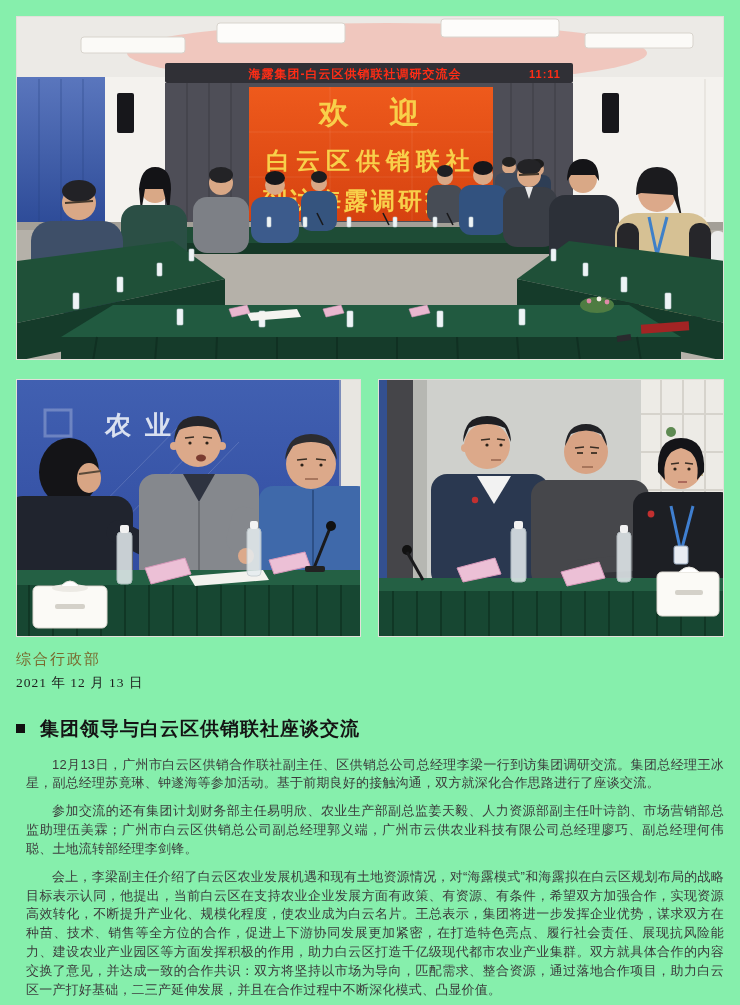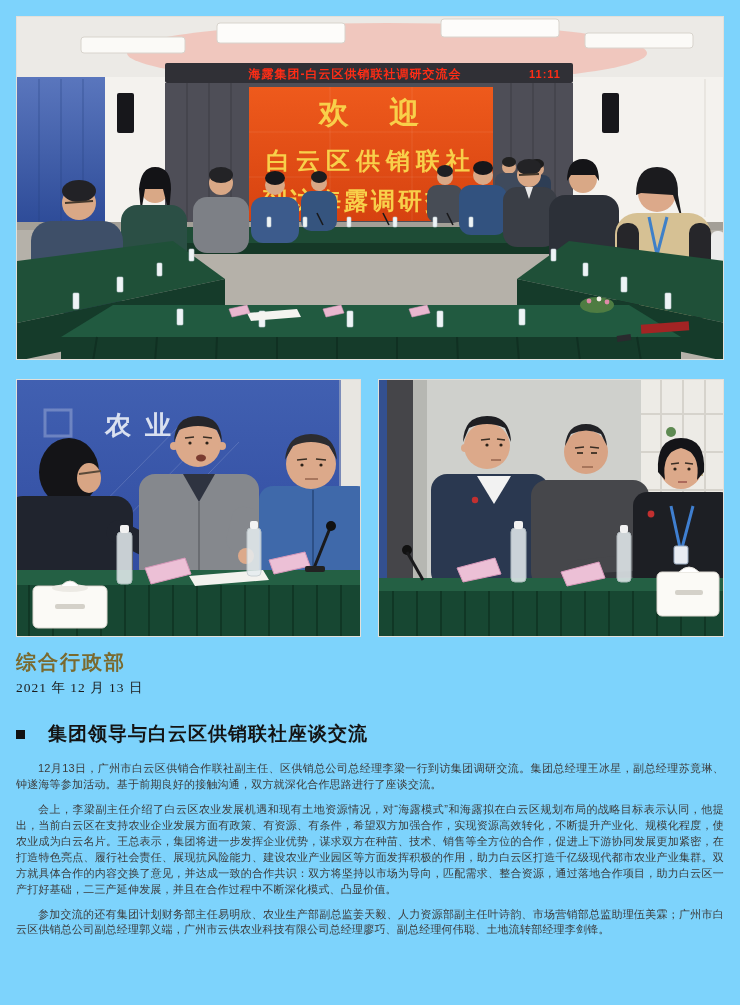--- a/index.html
+++ b/index.html
@@ -1,46 +1,46 @@
 <!DOCTYPE html>
 <html><head>
 <meta charset="utf-8">
 <style>
   html,body{margin:0;padding:0;background:#9e9e9e;}
   .page{
-    position:relative;width:740px;height:1005px;margin:0 auto;background:#7dd3fc;
+    position:relative;width:740px;height:1005px;margin:0 auto;background:#86efac;
     font-family:"Liberation Sans","DejaVu Sans",sans-serif;color:#222;overflow:hidden;
     box-sizing:border-box;padding:16px 16px 8px 16px;
   }
   .photo{border:1px solid #e3e0da;box-sizing:border-box;background:#ddd;overflow:hidden;}
   .photo svg{display:block;}
   .photo-top{width:708px;height:344px;margin-bottom:19px;}
   .photo-row{display:flex;gap:17px;}
   .photo-bl{width:345px;height:258px;}
   .photo-br{width:346px;height:258px;}
   .masthead{margin-top:14px;display:flex;justify-content:space-between;align-items:flex-start;}
   .dept{
-    font-family:"Liberation Serif","DejaVu Serif",serif;font-weight:bold;
-    font-size:20px;letter-spacing:2px;color:#7a6a2e;line-height:1.1;
+    font-family:"Liberation Serif","DejaVu Serif",serif;font-weight:normal;
+    font-size:15px;letter-spacing:2px;color:#7a6a2e;line-height:1.1;
   }
   .pub-date{
     font-family:Liberation Serif, serif;font-size:13.5px;color:#1c1c1c;
     margin-top:6px;letter-spacing:1px;
   }
   .issue-badge{
     background:#c7a04a;color:#fdf8ee;border-radius:20px;padding:7px 20px 8px 20px;
     font-family:"Liberation Serif","DejaVu Serif",serif;font-size:19px;font-weight:bold;
     letter-spacing:2px;margin-right:-4px;
   }
-  .headline-row{margin-top:24px;display:flex;align-items:center;gap:23px;}
+  .headline-row{margin-top:24px;display:flex;align-items:center;gap:15px;}
   .headline-bullet{width:9px;height:9px;background:#111;flex:0 0 auto;}
   .headline{font-size:19px;font-weight:bold;color:#141414;letter-spacing:1px;}
   .body-text{margin-top:14px;}
   .body-text p{
-    margin:0 0 9px 0;font-size:11px;line-height:1.45;letter-spacing:0.2px;
+    margin:0 0 9px 10px;font-size:13px;line-height:1.45;letter-spacing:0.2px;
     color:#3c3c3c;text-align:justify;text-indent:2em;
   }
 </style>
 </head>
 <body>
 
 <div class="page">
 
   <div class="photo photo-top">
     <svg viewBox="0 0 708 344" width="708" height="344">
@@ -480,17 +480,17 @@
     </div>
   </div>
 
   <div class="headline-row">
     <span class="headline-bullet"></span>
     <span class="headline">集团领导与白云区供销联社座谈交流</span>
   </div>
 
   <div class="body-text">
     <p>12月13日，广州市白云区供销合作联社副主任、区供销总公司总经理李梁一行到访集团调研交流。集团总经理王冰星，副总经理苏竟琳、钟遂海等参加活动。基于前期良好的接触沟通，双方就深化合作思路进行了座谈交流。</p>
+    <p>参加交流的还有集团计划财务部主任易明欣、农业生产部副总监姜天毅、人力资源部副主任叶诗韵、市场营销部总监助理伍美霖；广州市白云区供销总公司副总经理郭义端，广州市云供农业科技有限公司总经理廖巧、副总经理何伟聪、土地流转部经理李剑锋。</p>
     <p>会上，李梁副主任介绍了白云区农业发展机遇和现有土地资源情况，对“海露模式”和海露拟在白云区规划布局的战略目标表示认同，他提出，当前白云区在支持农业企业发展方面有政策、有资源、有条件，希望双方加强合作，实现资源高效转化，不断提升产业化、规模化程度，使农业成为白云名片。王总表示，集团将进一步发挥企业优势，谋求双方在种苗、技术、销售等全方位的合作，促进上下游协同发展更加紧密，在打造特色亮点、履行社会责任、展现抗风险能力、建设农业产业园区等方面发挥积极的作用，助力白云区打造千亿级现代都市农业产业集群。双方就具体合作的内容交换了意见，并达成一致的合作共识：双方将坚持以市场为导向，匹配需求、整合资源，通过落地合作项目，助力白云区一产打好基础，二三产延伸发展，并且在合作过程中不断深化模式、凸显价值。</p>
-    <p>参加交流的还有集团计划财务部主任易明欣、农业生产部副总监姜天毅、人力资源部副主任叶诗韵、市场营销部总监助理伍美霖；广州市白云区供销总公司副总经理郭义端，广州市云供农业科技有限公司总经理廖巧、副总经理何伟聪、土地流转部经理李剑锋。</p>
   </div>
 
 </div>
 
 </body></html>

